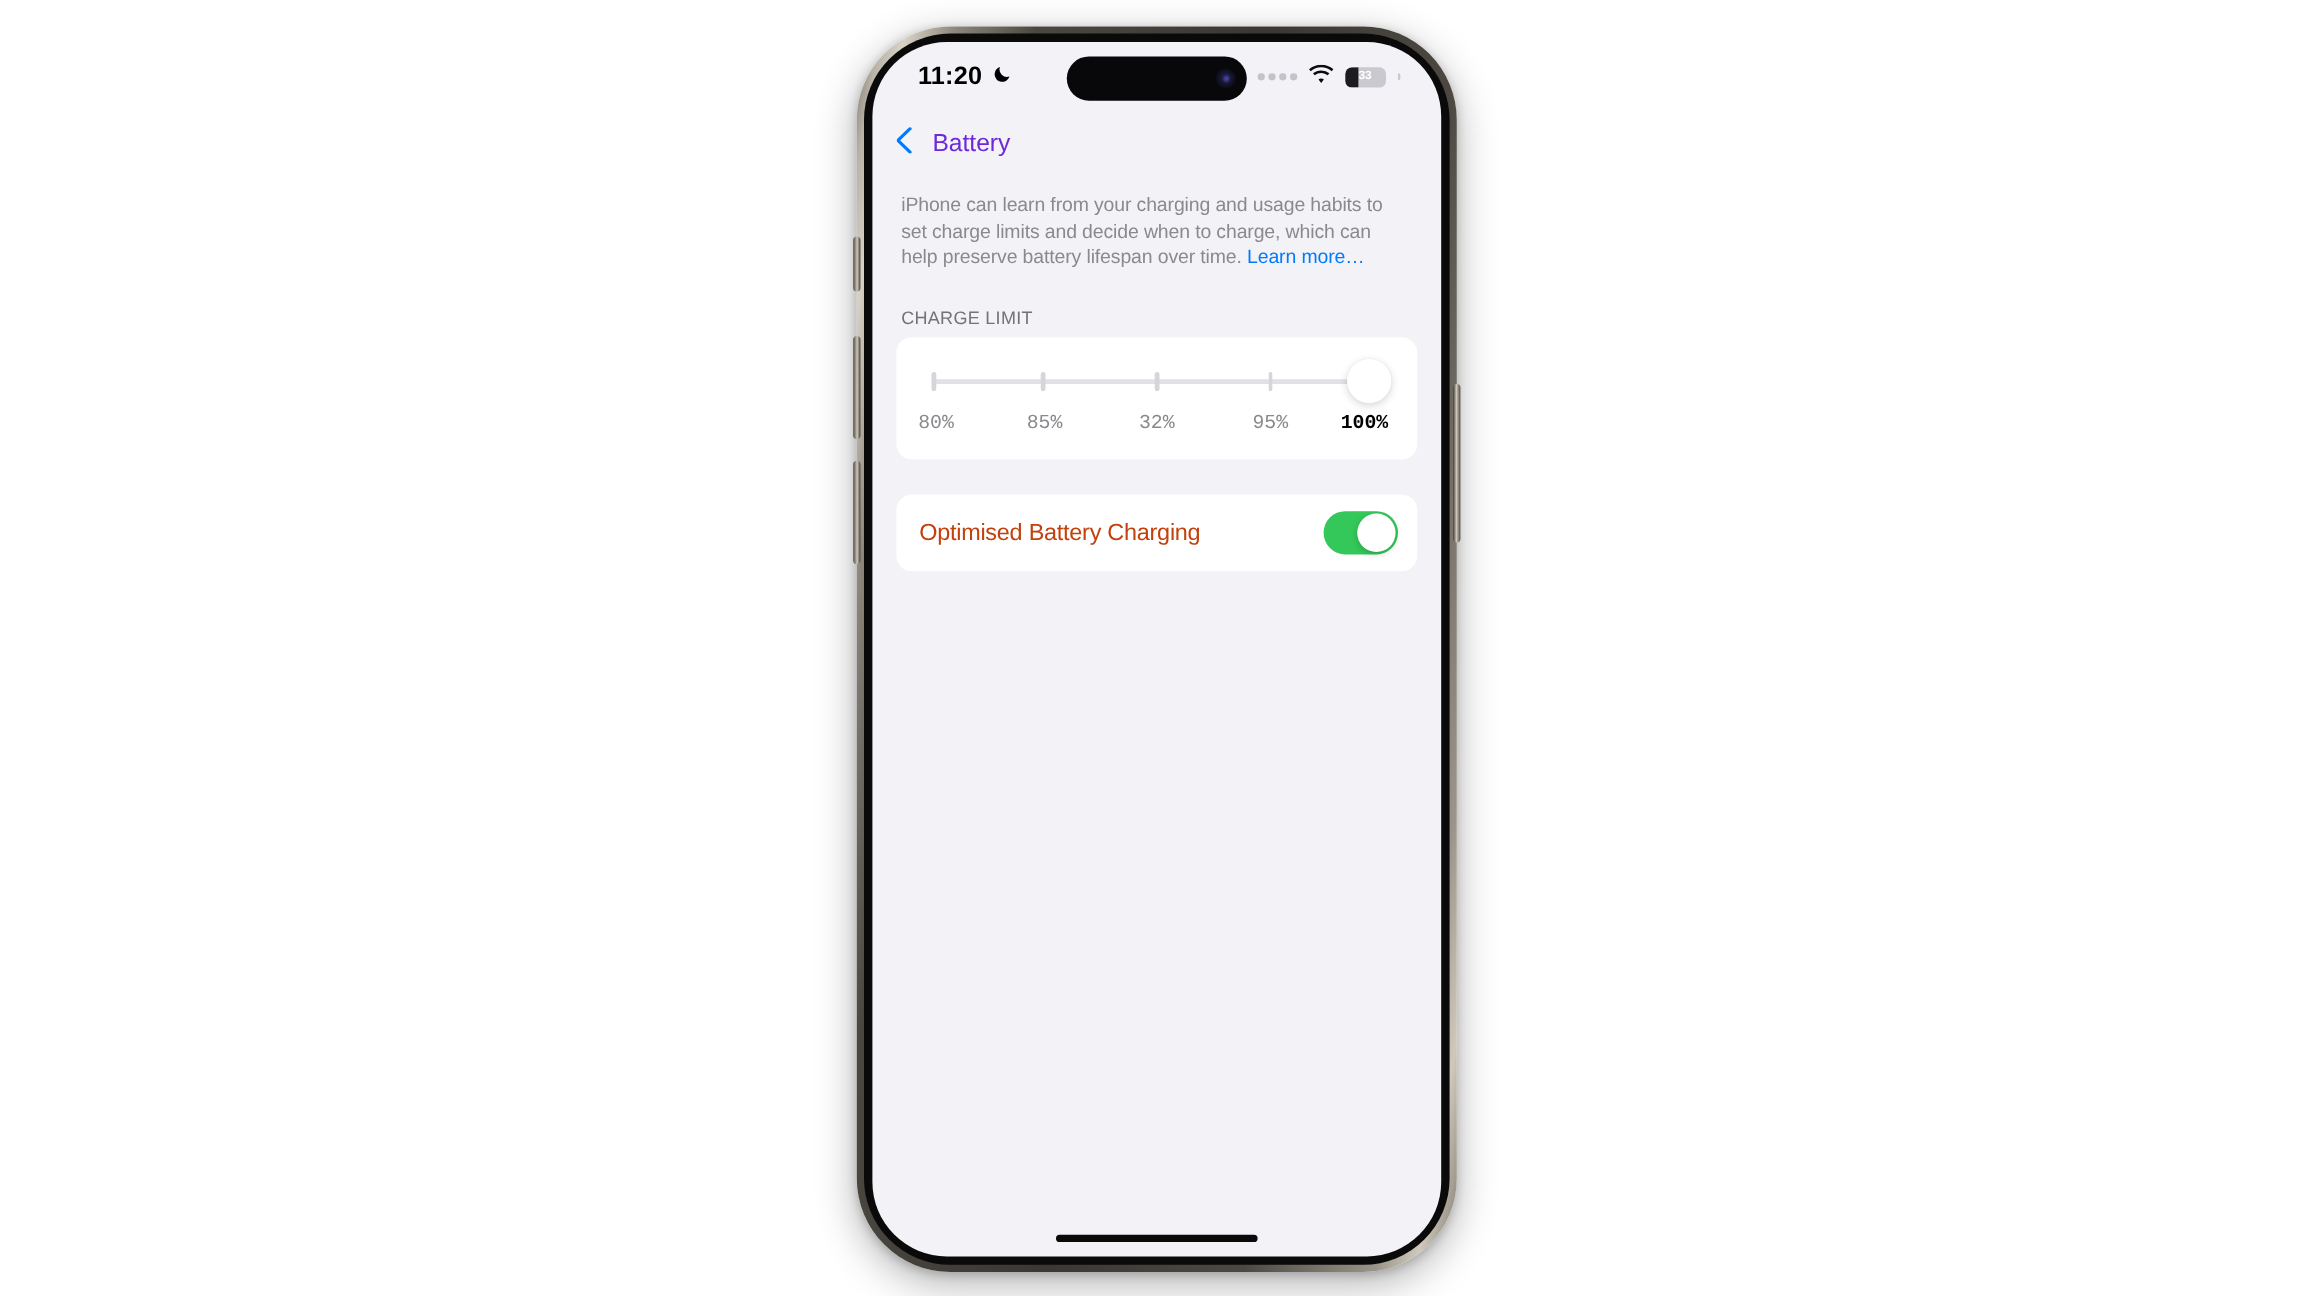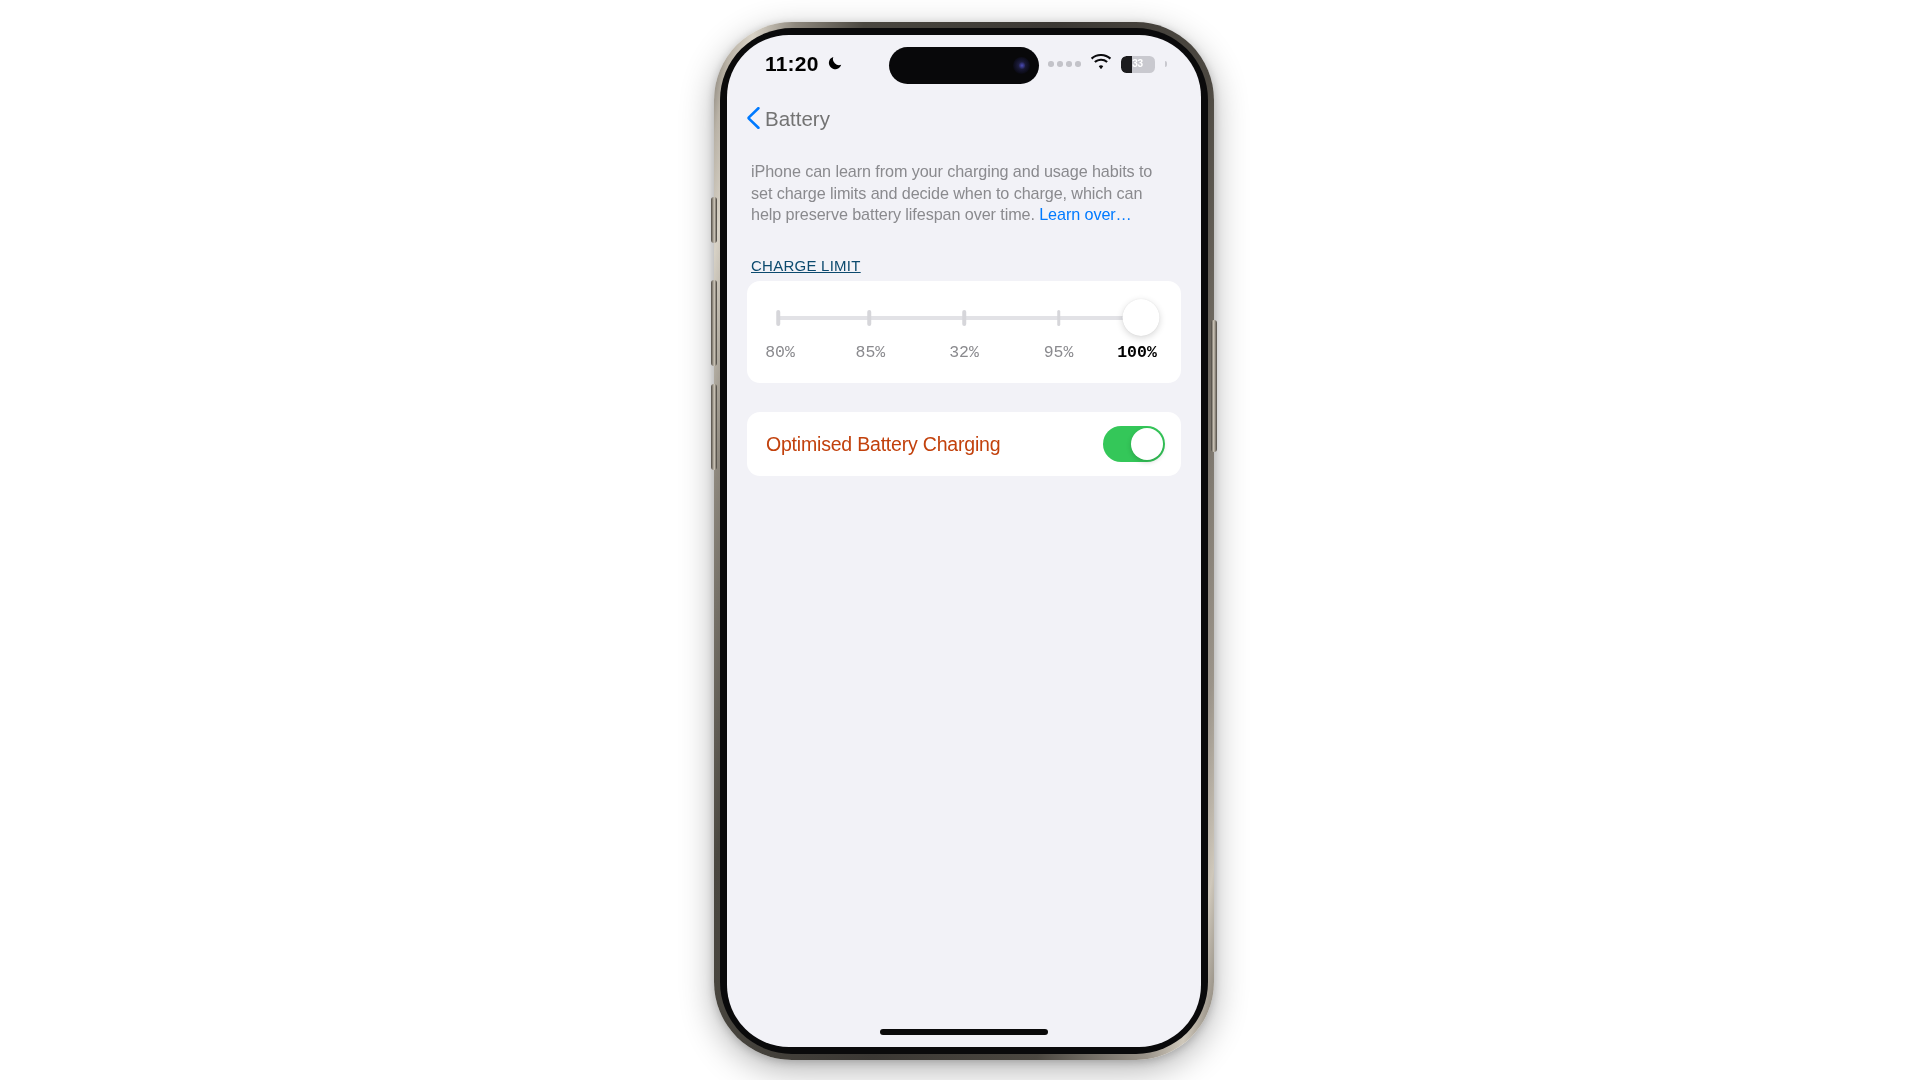--- a/index.html
+++ b/index.html
@@ -176,22 +176,23 @@
   
   .navbar {
     position: relative;
     height: 54px;
     display: flex;
     align-items: center;
     padding: 0 20px;
   }
   .back-btn {
     display: flex;
-    gap: 5px;
-    color: #737373;
+    align-items: center;
+    gap: 17px;
+    color: #6d28d9;
     font-size: 20.5px;
     cursor: pointer;
   }
   .chev { display:block; }
   .nav-title {
     position: absolute;
     left: 0; right: 0;
     text-align: center;
     font-size: 20px;
     font-weight: bold;
@@ -211,23 +212,22 @@
     font-size: 16.2px;
     line-height: 1.34;
     color: #8a8a8e;
     letter-spacing: -0.1px;
   }
   .intro .link { color: #007aff; cursor: pointer; }
 
   .section-header {
     margin: 31px 0 7px 4px;
     font-size: 15px;
-    color: #0c4a6e;
+    color: #737373;
     letter-spacing: 0.25px;
-    text-decoration: underline;
   }
 
   .card {
     background: #ffffff;
     border-radius: 13px;
     overflow: hidden;
   }
 
   
   .slider-card { padding: 18px 22px 14px 22px; }
@@ -393,21 +393,21 @@
               <path d="M11.4 1.2 1.9 10.4a.85.85 0 0 0 0 1.2l9.5 9.2" stroke="#007aff" stroke-width="2.6" fill="none" stroke-linecap="round" stroke-linejoin="round"></path>
             </svg>
           </span>
           <span>Battery</span>
         </div>
       </div>
 
       <div class="content">
 
         <p class="intro">
-          <span>iPhone can learn from your charging and usage habits to set charge limits and decide when to charge, which can help preserve battery lifespan over time. </span><span class="link">Learn over…</span>
+          <span>iPhone can learn from your charging and usage habits to set charge limits and decide when to charge, which can help preserve battery lifespan over time. </span><span class="link">Learn more…</span>
         </p>
 
         <div class="section-header">CHARGE LIMIT</div>
 
         <div class="card slider-card">
           <div class="slider-wrap">
             <div class="slider-track"></div>
             <div class="tick" style="left:9px"></div>
             <div class="tick" style="left:25.75%"></div>
             <div class="tick" style="left:50%"></div>

